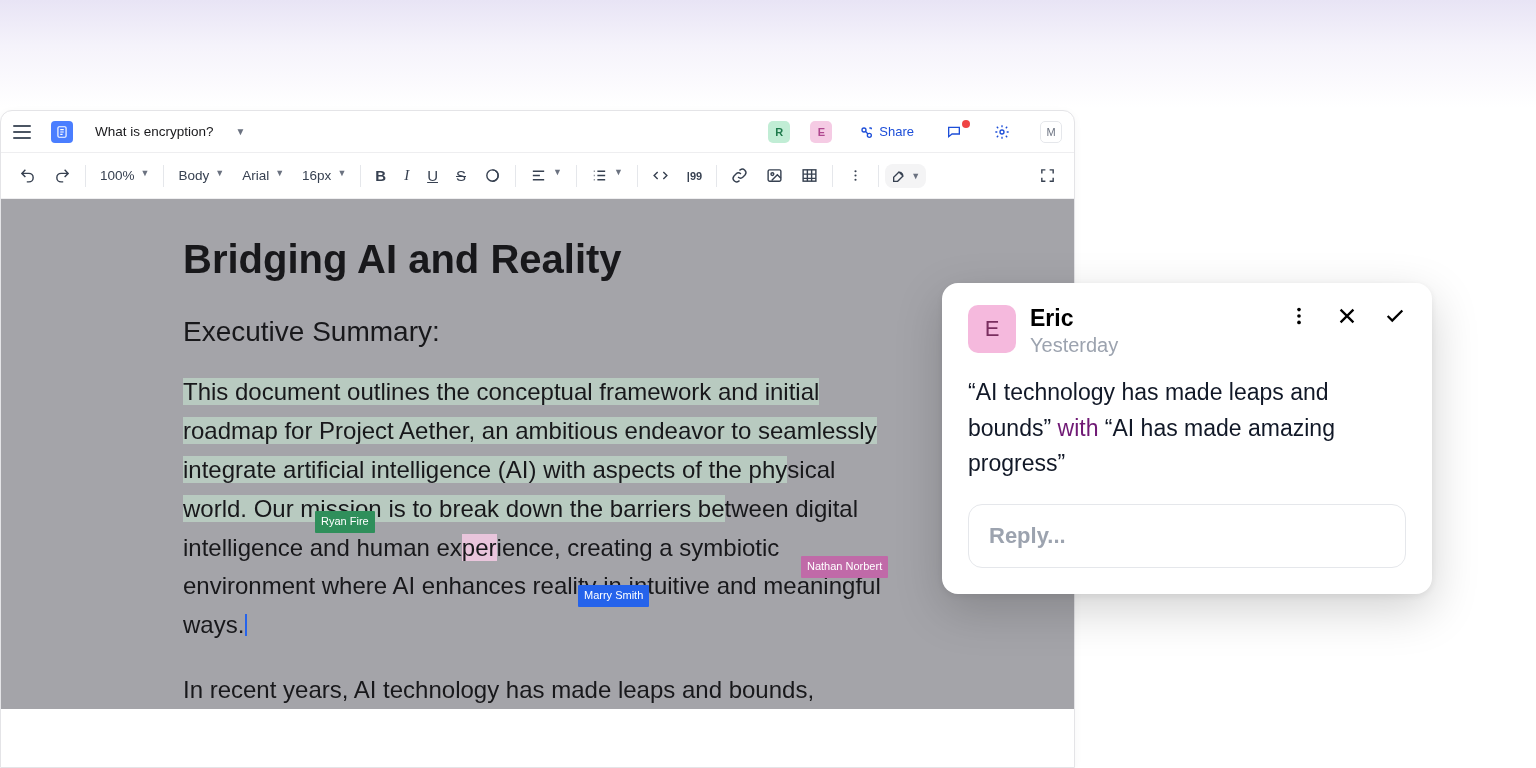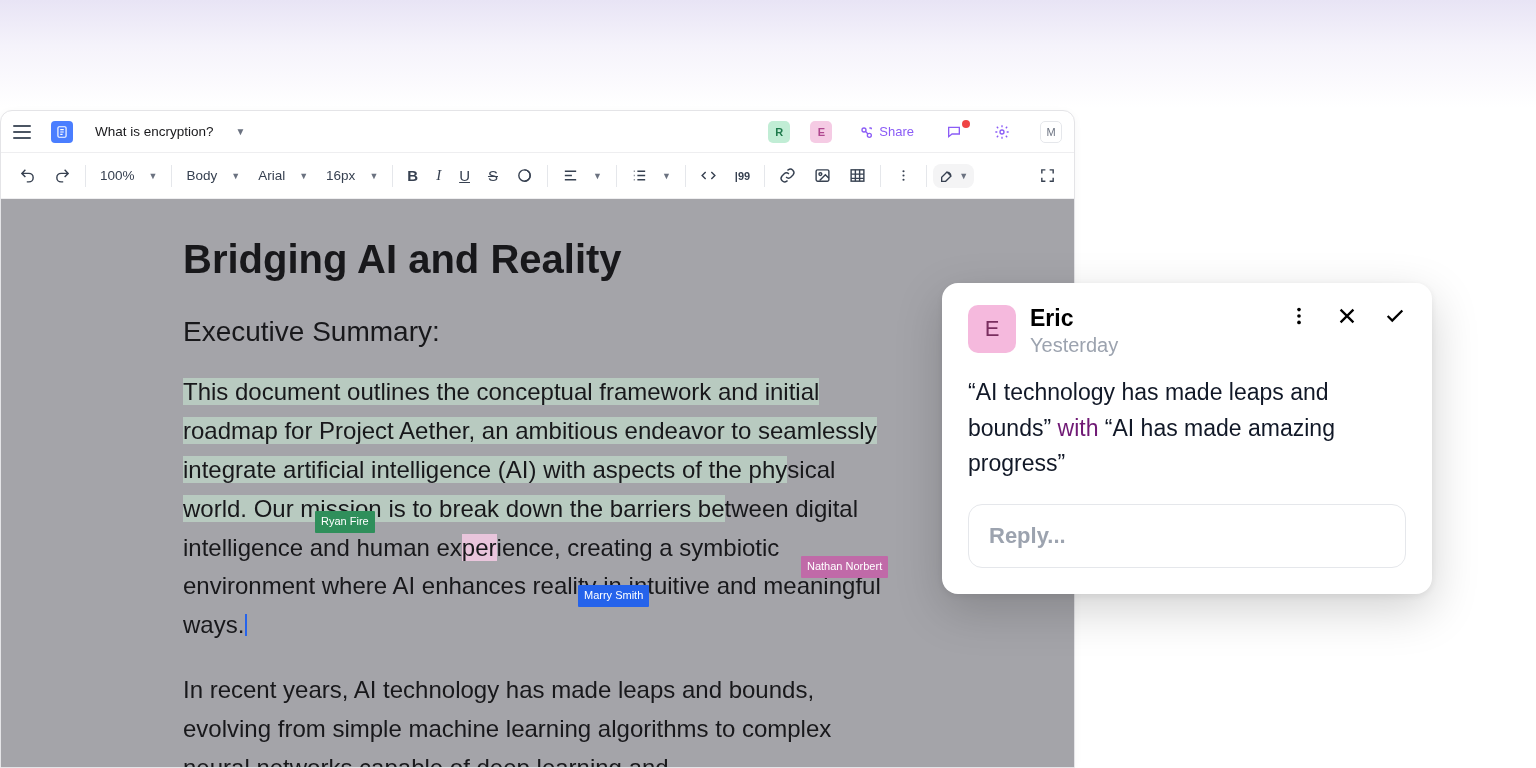--- a/index.html
+++ b/index.html
@@ -20,39 +20,39 @@
   font-size:12px; }
 .doc-title { font-size:13.5px; color:#18181b; margin-left:2px; }
 .chev-sm { font-size:10px; color:#6b7280; margin-left:2px; }
 .spacer { flex:1; }
 .avatar-sm { width:22px; height:22px; border-radius:5px; font-size:11px;
   font-weight:600; display:inline-flex; align-items:center;
   justify-content:center; }
 .av-r { background:#c1edd5; color:#1f7a4c; }
 .av-e { background:#f5cbe4; color:#b0478f; }
 .ibtn { display:inline-flex; align-items:center; gap:5px; font-size:13px;
-  color:#8b5cf6; padding:2px 6px; cursor:pointer; border-radius:6px; }
+  color:#1d4ed8; padding:2px 6px; cursor:pointer; border-radius:6px; }
 .ibtn svg { width:16px; height:16px; }
 .badge-m { width:22px; height:22px; border:1px solid #e5e7eb;
   border-radius:5px; font-size:11px; display:inline-flex; align-items:center;
   justify-content:center; color:#6b7280; margin-left:4px; }
 
 .toolbar { height:46px; display:flex; align-items:center; padding:0 10px;
   gap:2px; border-bottom:1px solid #eeeef0; color:#374151; font-size:13.5px; }
 .tbtn { padding:4px 8px; border-radius:6px; cursor:pointer; display:inline-flex;
   align-items:center; gap:3px; }
 .tbtn svg { width:17px; height:17px; }
 .sep { width:1px; height:22px; background:#e5e7eb; margin:0 4px; }
-.dd { padding:4px 8px; display:inline-flex; align-items:center; gap:14px;
+.dd { padding:4px 8px; display:inline-flex; gap:6px;
   cursor:pointer; }
 .dd .tri { font-size:9px; color:#6b7280; }
 .highlight-btn { background:#f4f4f5; border-radius:8px; padding:4px 6px;
   display:inline-flex; align-items:center; gap:4px; }
 
-.page-wrap { height:570px; overflow:auto; background:#6d28d9; padding:0; }
+.page-wrap { height:510px; overflow:auto; background:#6d28d9; padding:0; }
 .page { margin:0; background:#a4a4a9; padding:38px 182px 120px 182px;
   color:#18181b; }
 .page h1 { font-size:40px; font-weight:800; margin-bottom:34px; }
 .page h2 { font-size:28px; font-weight:400; margin-bottom:25px; }
 .page p { font-size:24px; line-height:1.62; margin-bottom:26px;
   position:relative; }
 .hl { background:#b8cac0; }
 .cursor-tag { position:absolute; font-size:11px; color:#fff; padding:2px 6px;
   border-radius:1px; font-weight:500; white-space:nowrap; }
 .tag-ryan { background:#2f8f5b; }

